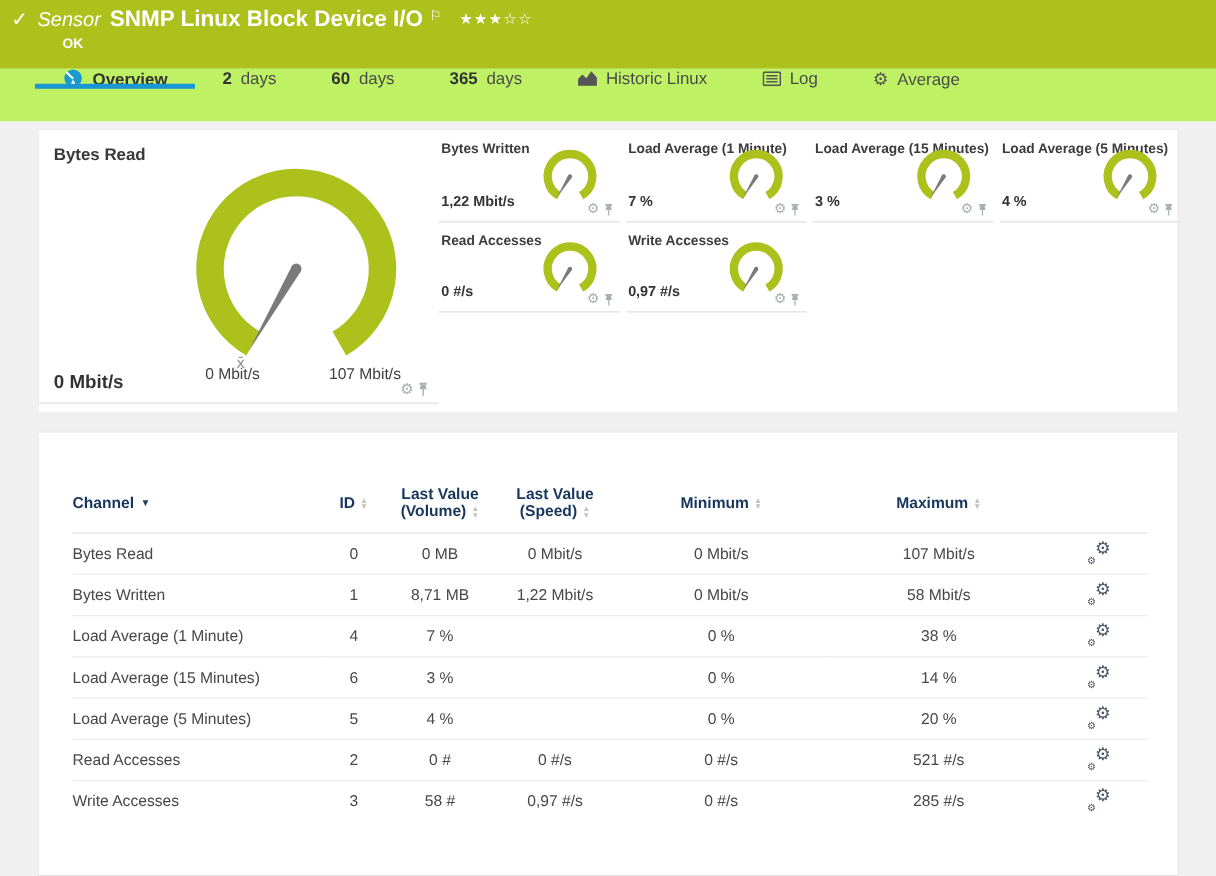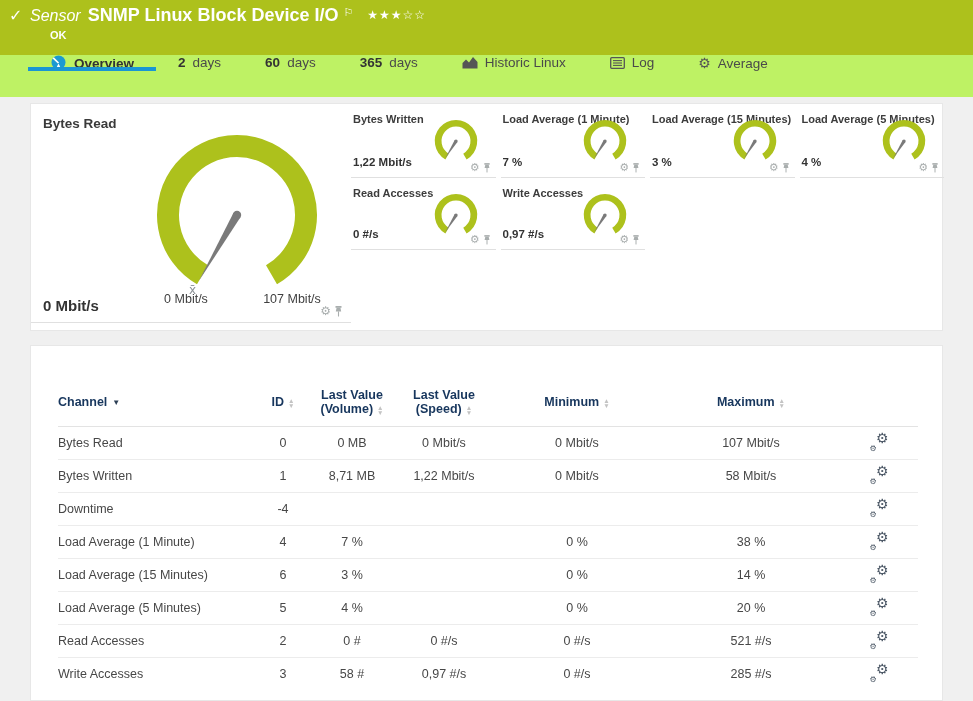--- a/index.html
+++ b/index.html
@@ -309,29 +309,20 @@
         <tr>
           <td class="left">Bytes Written</td>
           <td class="num">1</td>
           <td class="num">8,71 MB</td>
           <td class="num">1,22 Mbit/s</td>
           <td class="num">0 Mbit/s</td>
           <td class="num">58 Mbit/s</td>
           <td class="icon-col"><span class="chset"><span class="g1">⚙</span><span class="g2">⚙</span></span></td>
         </tr>
         <tr>
-          <td class="left">Downtime</td>
-          <td class="num">-4</td>
-          <td class="num"></td>
-          <td class="num"></td>
-          <td class="num"></td>
-          <td class="num"></td>
-          <td class="icon-col"><span class="chset"><span class="g1">⚙</span><span class="g2">⚙</span></span></td>
-        </tr>
-        <tr>
           <td class="left">Load Average (1 Minute)</td>
           <td class="num">4</td>
           <td class="num">7 %</td>
           <td class="num"></td>
           <td class="num">0 %</td>
           <td class="num">38 %</td>
           <td class="icon-col"><span class="chset"><span class="g1">⚙</span><span class="g2">⚙</span></span></td>
         </tr>
         <tr>
           <td class="left">Load Average (15 Minutes)</td>

